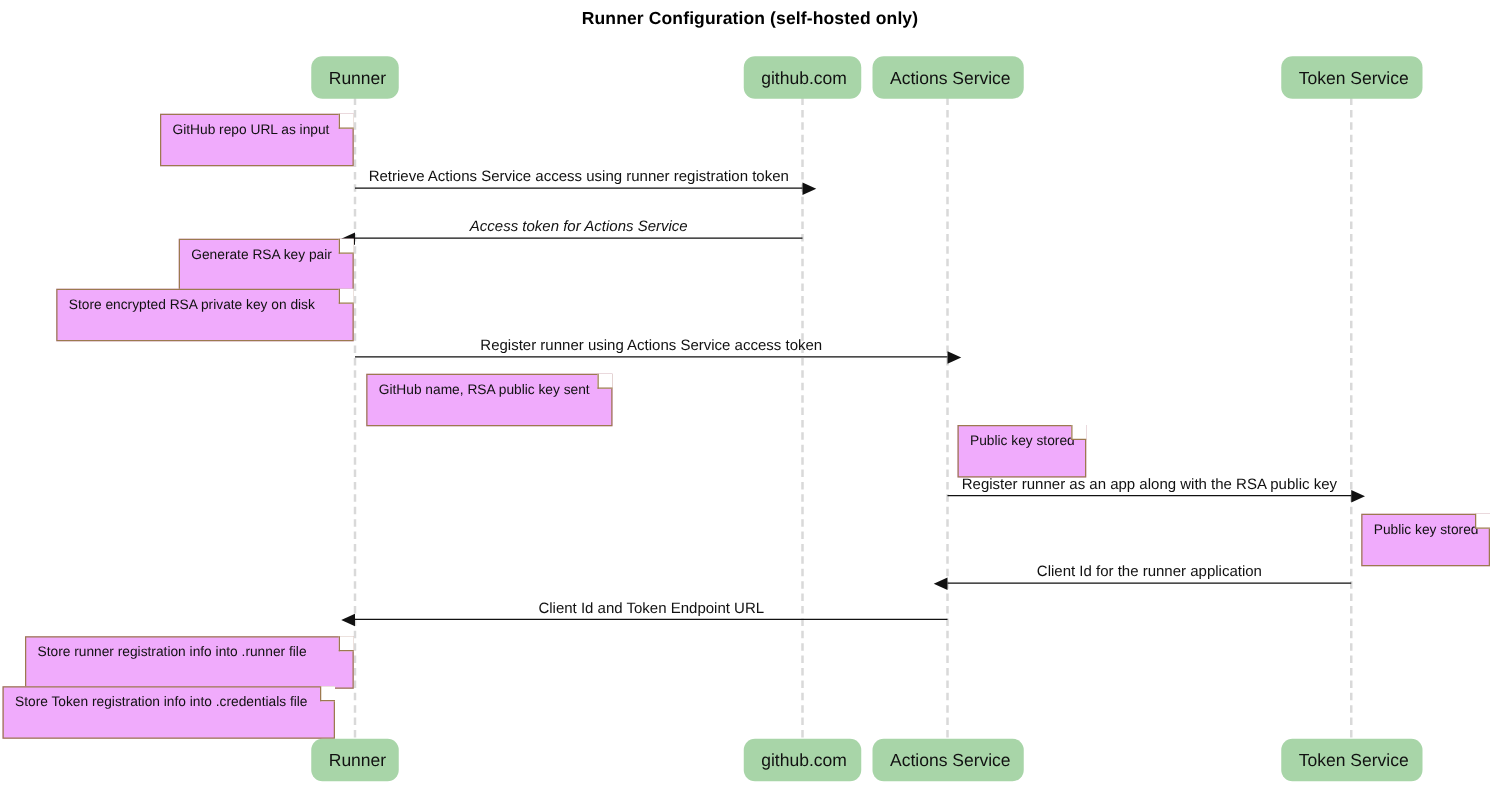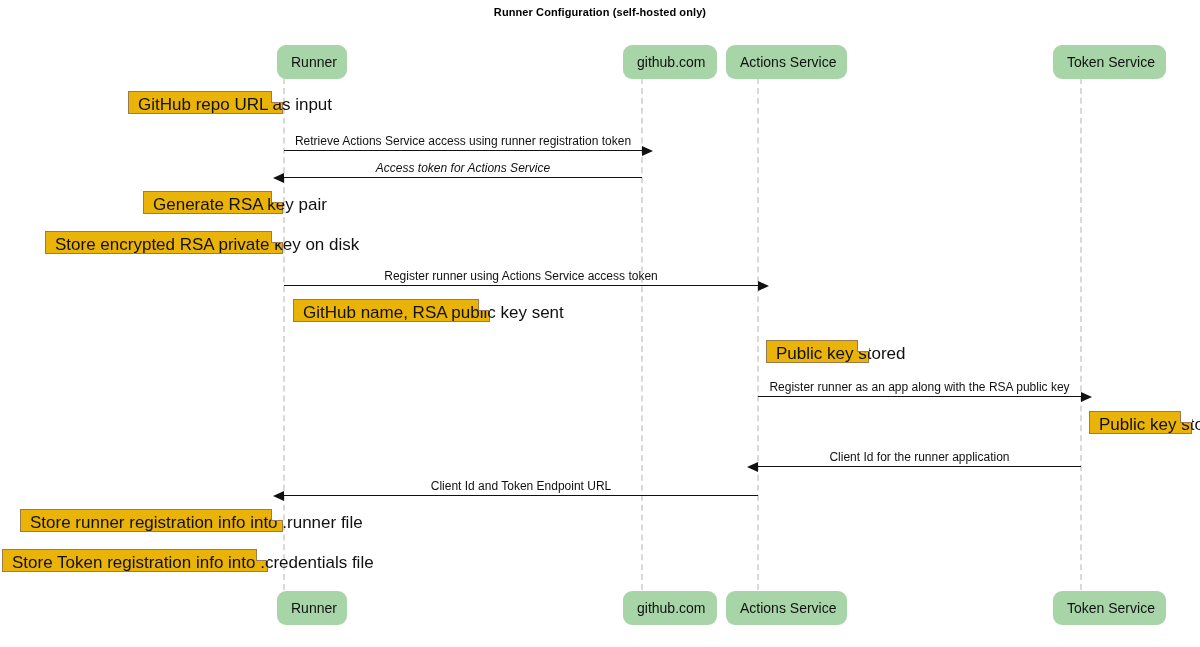--- a/index.html
+++ b/index.html
@@ -17,21 +17,21 @@
     height: 647px;
     overflow: hidden;
     background: #ffffff;
   }
   .title {
     position: absolute;
     left: 0;
     top: 6px;
     width: 1200px;
     text-align: center;
-    font-size: 11px;
+    font-size: 14px;
     font-weight: bold;
     color: #000000;
     letter-spacing: 0.1px;
   }
   
   .lifeline {
     position: absolute;
     width: 0;
     border-left: 2px dashed #d9d9d9;
   }
@@ -41,31 +41,30 @@
     background: #a8d5a8;
     border-radius: 9px;
     height: 34px;
     line-height: 34px;
     text-align: center;
     font-size: 14px;
     color: #111111;
     white-space: nowrap;
     box-sizing: border-box;
     padding: 0 14px;
-    margin-left: 28px;
   }
   
   .note {
     position: absolute;
-    background: #eab308;
+    background: #f0abfc;
     border: 1px solid #9c7a4f;
     box-sizing: border-box;
-    height: 23px;
+    height: 42px;
     line-height: 25px;
-    font-size: 17px;
+    font-size: 11px;
     color: #111111;
     white-space: nowrap;
     padding: 0 9px;
   }
   .note .fold {
     position: absolute;
     top: -1px;
     right: -1px;
     width: 11px;
     height: 11px;
@@ -124,21 +123,21 @@
       <div class="participant" style="left: 249px; top: 45px; width: 70px;"><span>Runner</span></div>
       <div class="participant" style="left: 595px; top: 45px; width: 94px;"><span>github.com</span></div>
       <div class="participant" style="left: 698px; top: 45px; width: 121px;"><span>Actions Service</span></div>
       <div class="participant" style="left: 1025px; top: 45px; width: 113px;"><span>Token Service</span></div>
     </div>
   <div id="messages">
       <div class="msg" style="left: 284px; top: 150px; width: 358px;">
         <div class="arrowhead right"></div>
         <div class="msg-label">Retrieve Actions Service access using runner registration token</div>
       </div>
-      <div class="msg" style="left: 284px; top: 177px; width: 358px; font-style: italic;">
+      <div class="msg" style="left: 284px; top: 190px; width: 358px; font-style: italic;">
         <div class="arrowhead left"></div>
         <div class="msg-label">Access token for Actions Service</div>
       </div>
       <div class="msg" style="left: 284px; top: 285px; width: 474px;">
         <div class="arrowhead right"></div>
         <div class="msg-label">Register runner using Actions Service access token</div>
       </div>
       <div class="msg" style="left: 758px; top: 396px; width: 323px;">
         <div class="arrowhead right"></div>
         <div class="msg-label">Register runner as an app along with the RSA public key</div>

